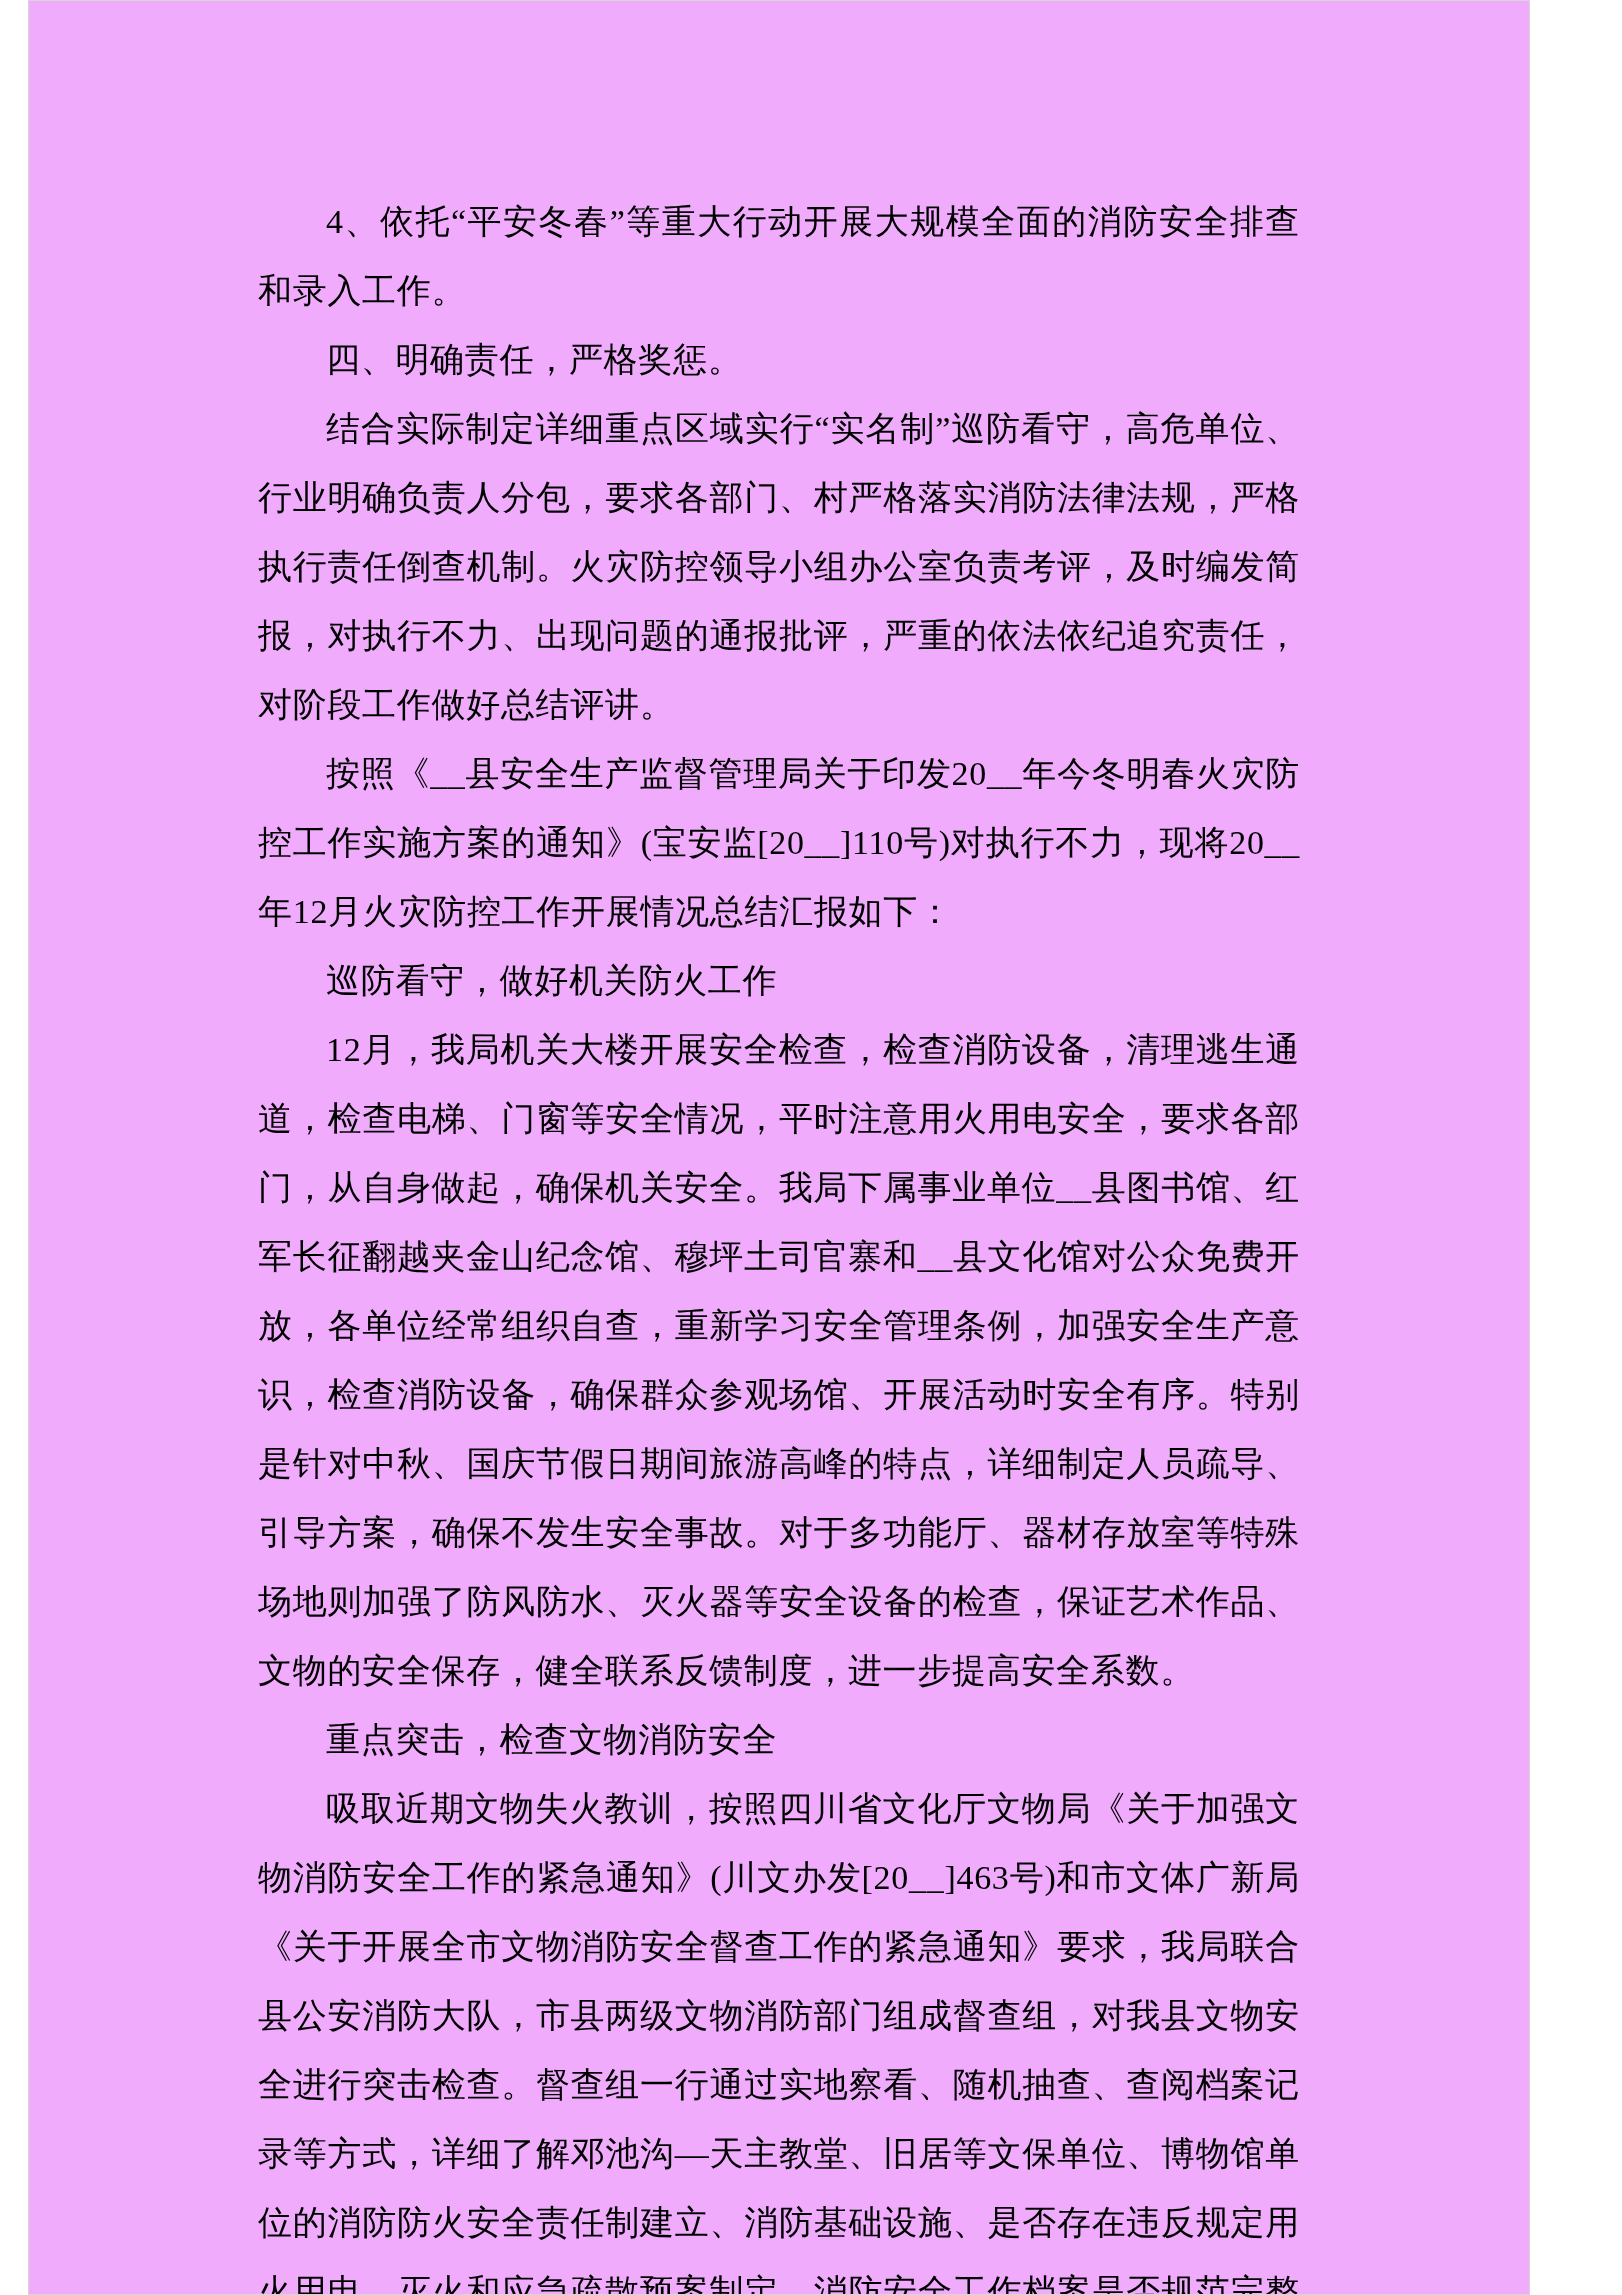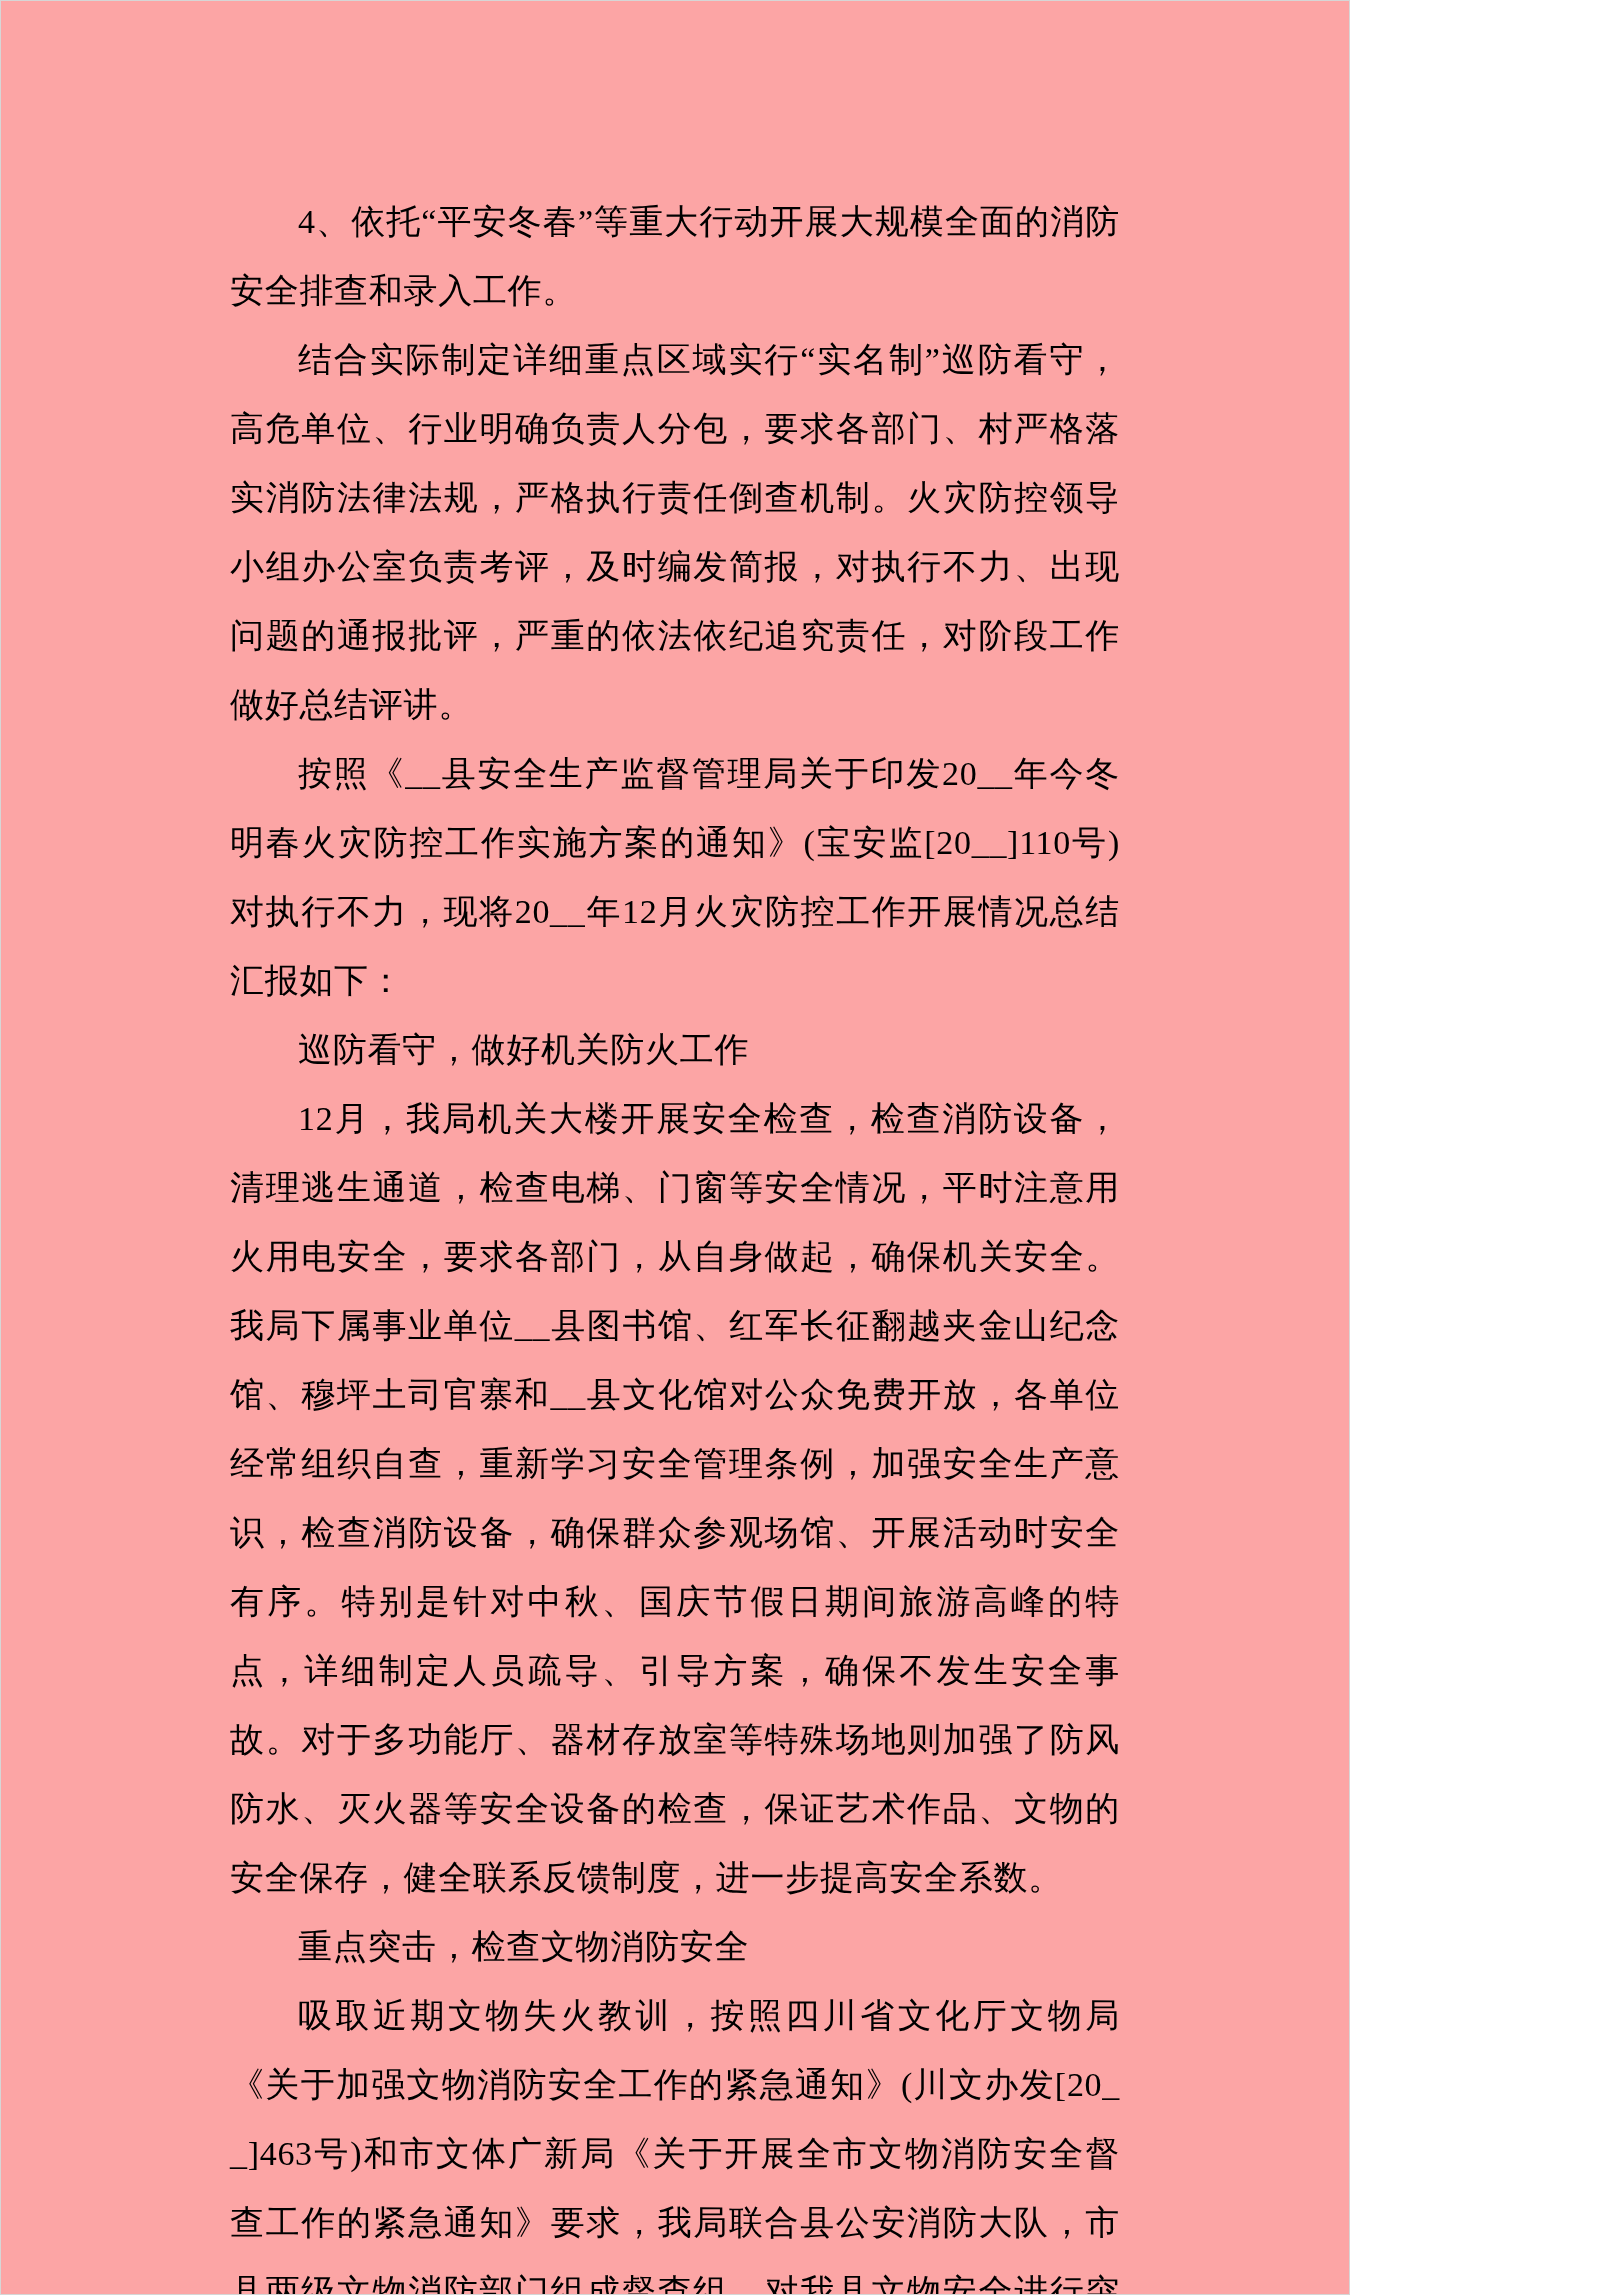--- a/index.html
+++ b/index.html
@@ -2,47 +2,49 @@
 <html style="font-size:10.5px"><head>
 <meta charset="utf-8">
 <style>
   html, body {
     margin: 0;
     padding: 0;
     background: #ffffff;
   }
   .page {
     position: relative;
-    width: 1350px;
+    width: 1502px;
     height: 2295px;
     box-sizing: border-box;
-    background: #fca5a5;
+    background: #f0abfc;
     border: 1.3px solid #d6d6d6;
     padding: 186px 229px 131px 229px;
     font-family: "Liberation Serif", "DejaVu Serif", serif;
     color: #000000;
     overflow: hidden;
+    margin-left: 28px;
   }
   .doc-body p {
     margin: 0;
     padding: 0;
     font-size: 34px;
     line-height: 69px;
     text-indent: 2em;
     text-align: justify;
     letter-spacing: 0.7px;
     word-break: break-all;
   }
 </style>
 </head>
 <body>
 
 <div class="page">
   <div class="doc-body">
     <p>4、依托“平安冬春”等重大行动开展大规模全面的消防安全排查和录入工作。</p>
+    <p>四、明确责任，严格奖惩。</p>
     <p>结合实际制定详细重点区域实行“实名制”巡防看守，高危单位、行业明确负责人分包，要求各部门、村严格落实消防法律法规，严格执行责任倒查机制。火灾防控领导小组办公室负责考评，及时编发简报，对执行不力、出现问题的通报批评，严重的依法依纪追究责任，对阶段工作做好总结评讲。</p>
     <p>按照《__县安全生产监督管理局关于印发20__年今冬明春火灾防控工作实施方案的通知》(宝安监[20__]110号)对执行不力，现将20__年12月火灾防控工作开展情况总结汇报如下：</p>
     <p>巡防看守，做好机关防火工作</p>
     <p>12月，我局机关大楼开展安全检查，检查消防设备，清理逃生通道，检查电梯、门窗等安全情况，平时注意用火用电安全，要求各部门，从自身做起，确保机关安全。我局下属事业单位__县图书馆、红军长征翻越夹金山纪念馆、穆坪土司官寨和__县文化馆对公众免费开放，各单位经常组织自查，重新学习安全管理条例，加强安全生产意识，检查消防设备，确保群众参观场馆、开展活动时安全有序。特别是针对中秋、国庆节假日期间旅游高峰的特点，详细制定人员疏导、引导方案，确保不发生安全事故。对于多功能厅、器材存放室等特殊场地则加强了防风防水、灭火器等安全设备的检查，保证艺术作品、文物的安全保存，健全联系反馈制度，进一步提高安全系数。</p>
     <p>重点突击，检查文物消防安全</p>
     <p>吸取近期文物失火教训，按照四川省文化厅文物局《关于加强文物消防安全工作的紧急通知》(川文办发[20__]463号)和市文体广新局《关于开展全市文物消防安全督查工作的紧急通知》要求，我局联合县公安消防大队，市县两级文物消防部门组成督查组，对我县文物安全进行突击检查。督查组一行通过实地察看、随机抽查、查阅档案记录等方式，详细了解邓池沟—天主教堂、旧居等文保单位、博物馆单位的消防防火安全责任制建立、消防基础设施、是否存在违反规定用火用电、灭火和应急疏散预案制定、消防安全工作档案是否规范完整等相关情况。</p>
   </div>
 </div>
 
 

